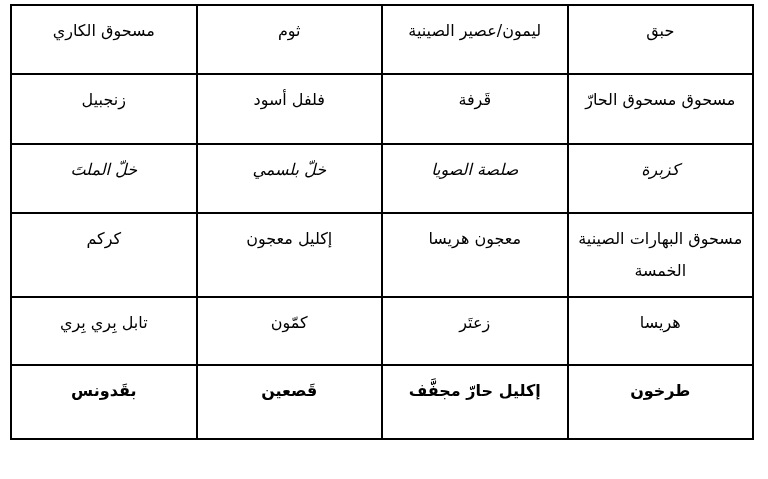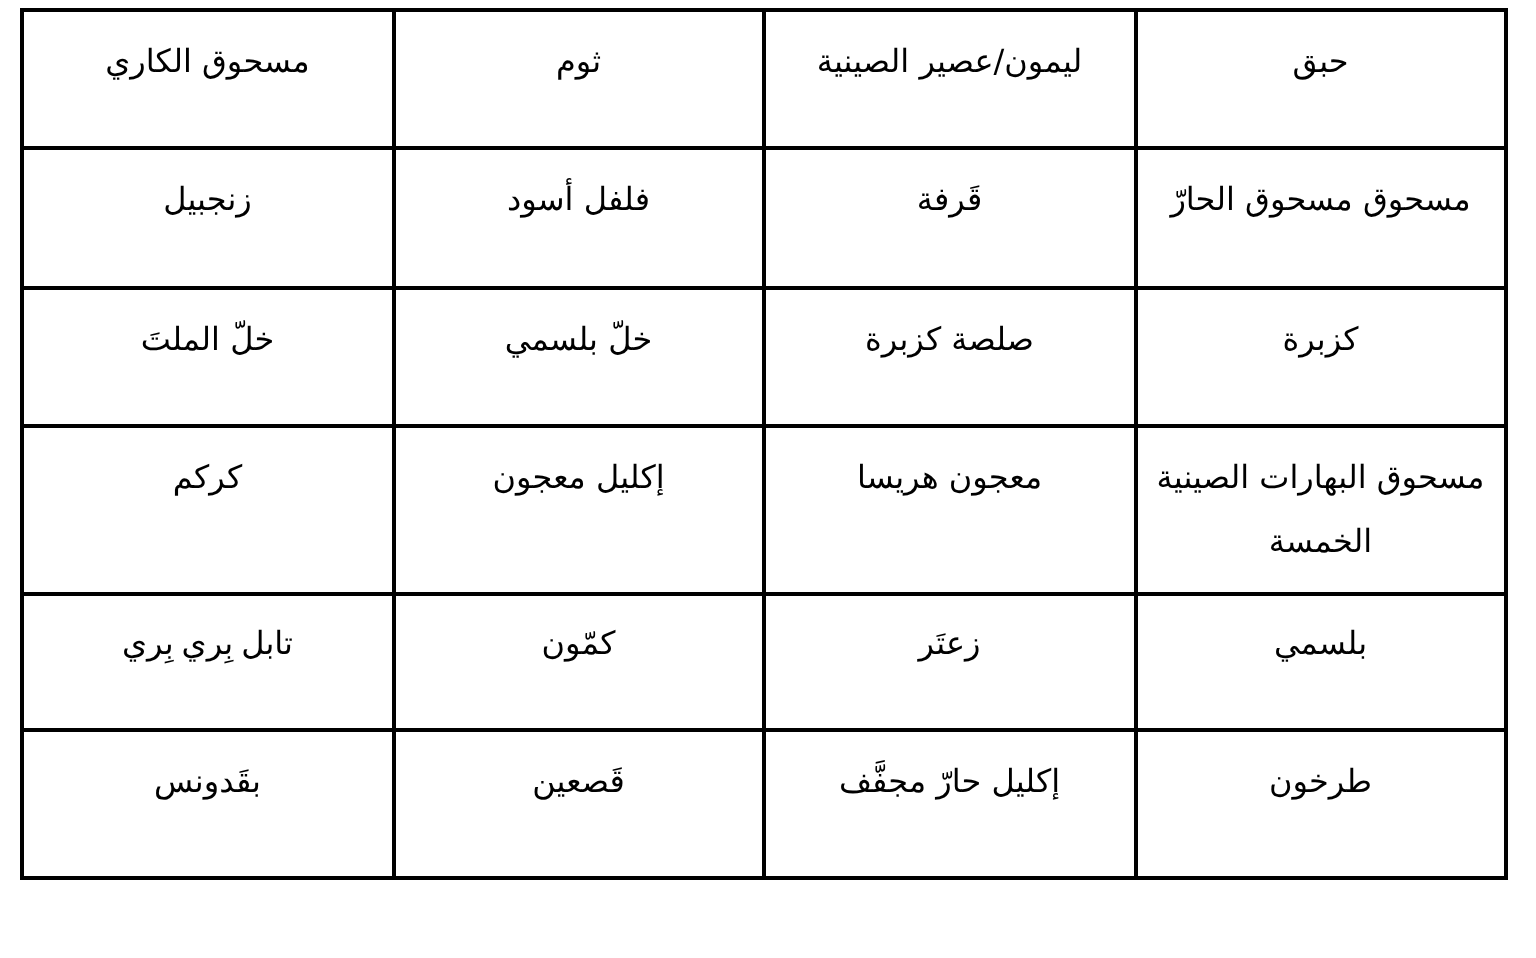--- a/index.html
+++ b/index.html
@@ -29,24 +29,24 @@
     border: 2px solid #000000;
     box-sizing: border-box;
     text-align: center;
     vertical-align: top;
     padding: 9px 8px 0 8px;
     line-height: 2.0;
     overflow: hidden;
   }
   tr.r1 td { height: 69px; }
   tr.r2 td { height: 70px; }
-  tr.r3 td { height: 69px; }
+  tr.r3 td { height: 69px; font-style: italic; }
   tr.r4 td { height: 84px; }
-  tr.r5 td { height: 68px; font-family: Liberation Serif, serif; }
-  tr.r6 td { height: 74px; }
+  tr.r5 td { height: 68px; }
+  tr.r6 td { height: 74px; font-weight: bold; }
 </style>
 </head>
 <body>
 
 <div class="canvas">
   <table class="spice-table" dir="rtl">
     <tbody>
       <tr class="r1">
         <td>حبق</td>
         <td>ليمون/عصير الصينية</td>
@@ -54,32 +54,32 @@
         <td>مسحوق الكاري</td>
       </tr>
       <tr class="r2">
         <td>مسحوق مسحوق الحارّ</td>
         <td>قَرفة</td>
         <td>فلفل أسود</td>
         <td>زنجبيل</td>
       </tr>
       <tr class="r3">
         <td>كزبرة</td>
-        <td>صلصة كزبرة</td>
+        <td>صلصة الصويا</td>
         <td>خلّ بلسمي</td>
         <td>خلّ الملتَ</td>
       </tr>
       <tr class="r4">
         <td>مسحوق البهارات الصينية الخمسة</td>
         <td>معجون هريسا</td>
         <td>إكليل معجون</td>
         <td>كركم</td>
       </tr>
       <tr class="r5">
-        <td>بلسمي</td>
+        <td>هريسا</td>
         <td>زعتَر</td>
         <td>كمّون</td>
         <td>تابل بِري بِري</td>
       </tr>
       <tr class="r6">
         <td>طرخون</td>
         <td>إكليل حارّ مجفَّف</td>
         <td>قَصعين</td>
         <td>بقَدونس</td>
       </tr>

